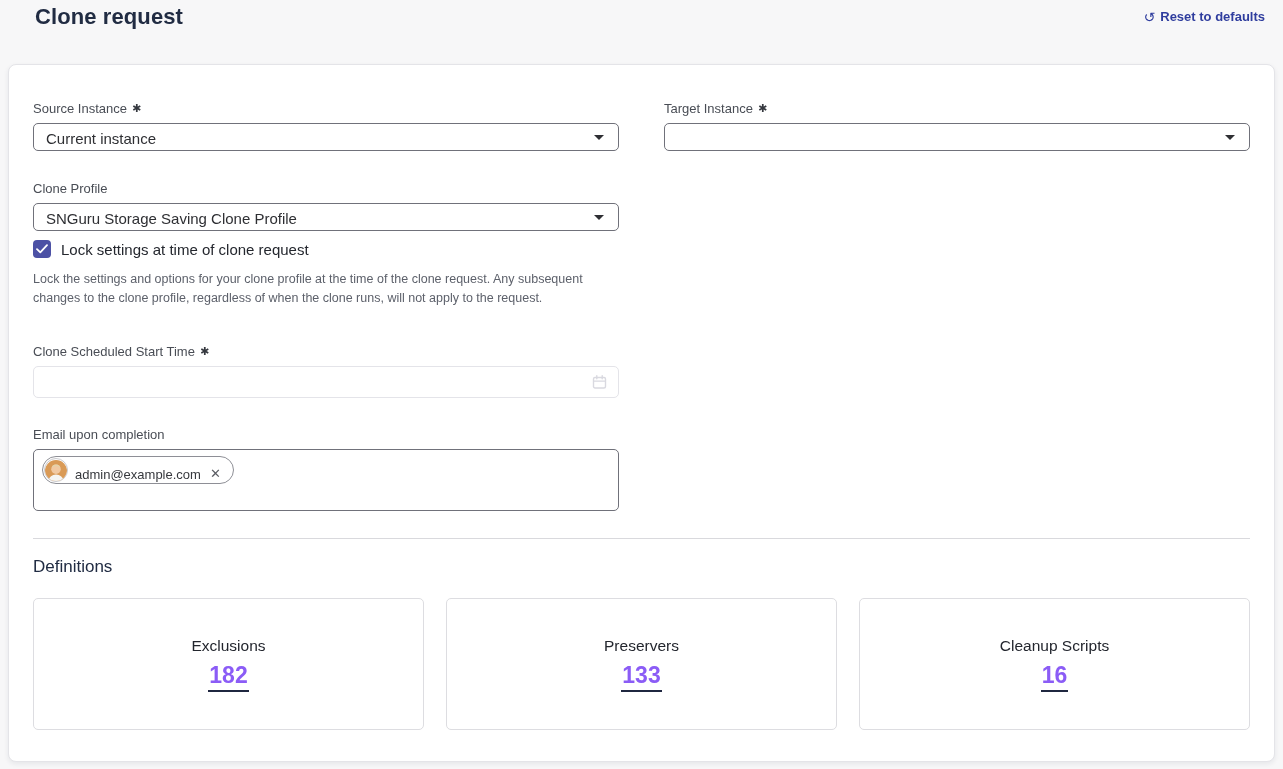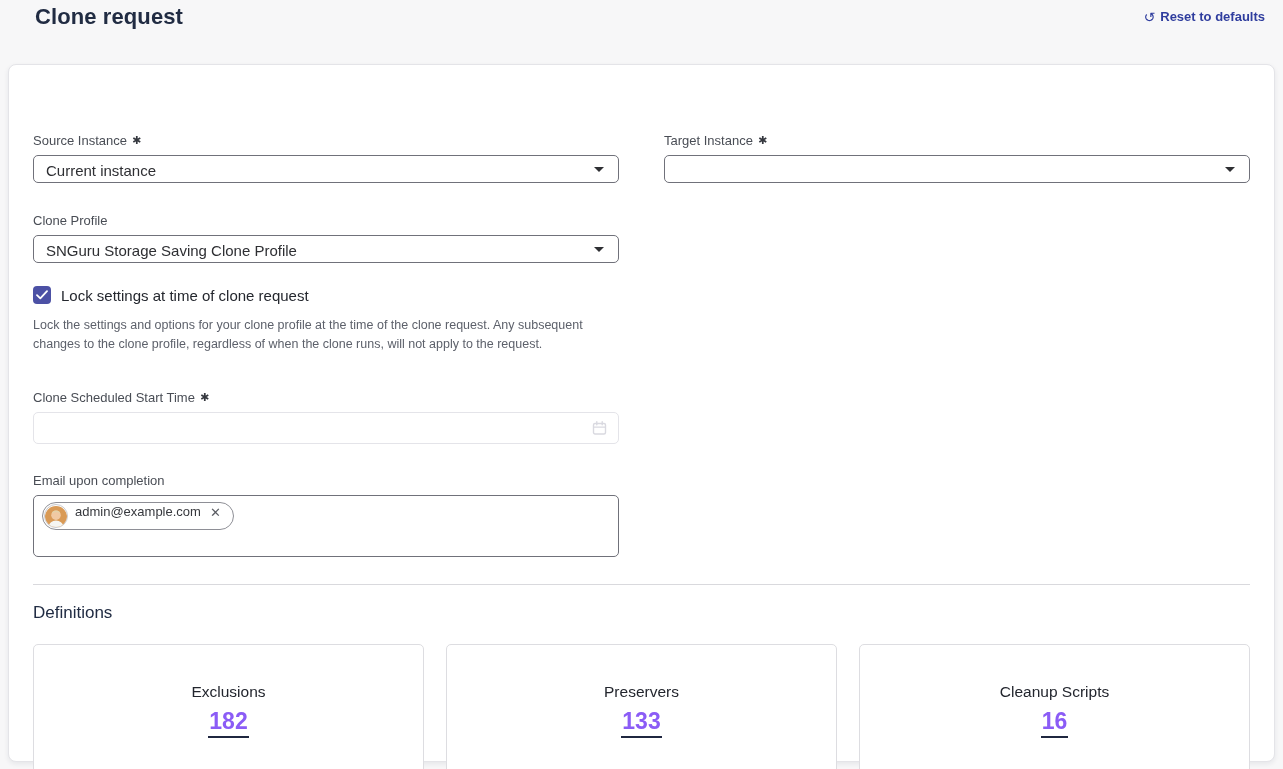--- a/index.html
+++ b/index.html
@@ -42,21 +42,21 @@
   .card {
     margin: 6px 8px 0 8px;
     height: 698px;
     background: #ffffff;
     border: 1px solid #e4e4e8;
     border-radius: 8px;
     box-shadow: 0 2px 5px rgba(27, 43, 65, 0.08);
     padding: 36px 24px 23px 24px;
   }
 
-  .form-row { display: flex; gap: 45px; margin-top: 32px; }
+  .form-row { display: flex; gap: 45px; }
   .form-col { flex: 1 1 0; min-width: 0; }
   .half { width: calc(50% - 23px); }
 
   .field-label {
     font-size: 13px;
     color: #494d55;
     margin-bottom: 7px;
     display: flex;
     align-items: center;
     gap: 5px;
@@ -86,21 +86,21 @@
     border-left: 5px solid transparent;
     border-right: 5px solid transparent;
     border-top: 5px solid #2e2f33;
   }
 
   
   .checkbox-row {
     display: flex;
     align-items: center;
     gap: 10px;
-    margin-top: 23px;
+    margin-top: 9px;
     cursor: pointer;
   }
   .checkbox-box {
     width: 18px; height: 18px;
     background: #4c51a5;
     border-radius: 4px;
     display: flex;
     align-items: center;
     justify-content: center;
     flex: 0 0 auto;
@@ -136,21 +136,21 @@
   .email-field {
     min-height: 62px;
     border: 1px solid #70717a;
     border-radius: 5px;
     background: #fff;
     padding: 6px 8px;
     cursor: text;
   }
   .chip {
     display: inline-flex;
-    align-items: flex-start;
+    align-items: flex-end;
     gap: 7px;
     height: 28px;
     border: 1px solid #8e8f96;
     border-radius: 15px;
     background: #fff;
     padding: 1px 10px 1px 1px;
   }
   .chip-avatar {
     width: 24px; height: 24px;
     border-radius: 50%;

